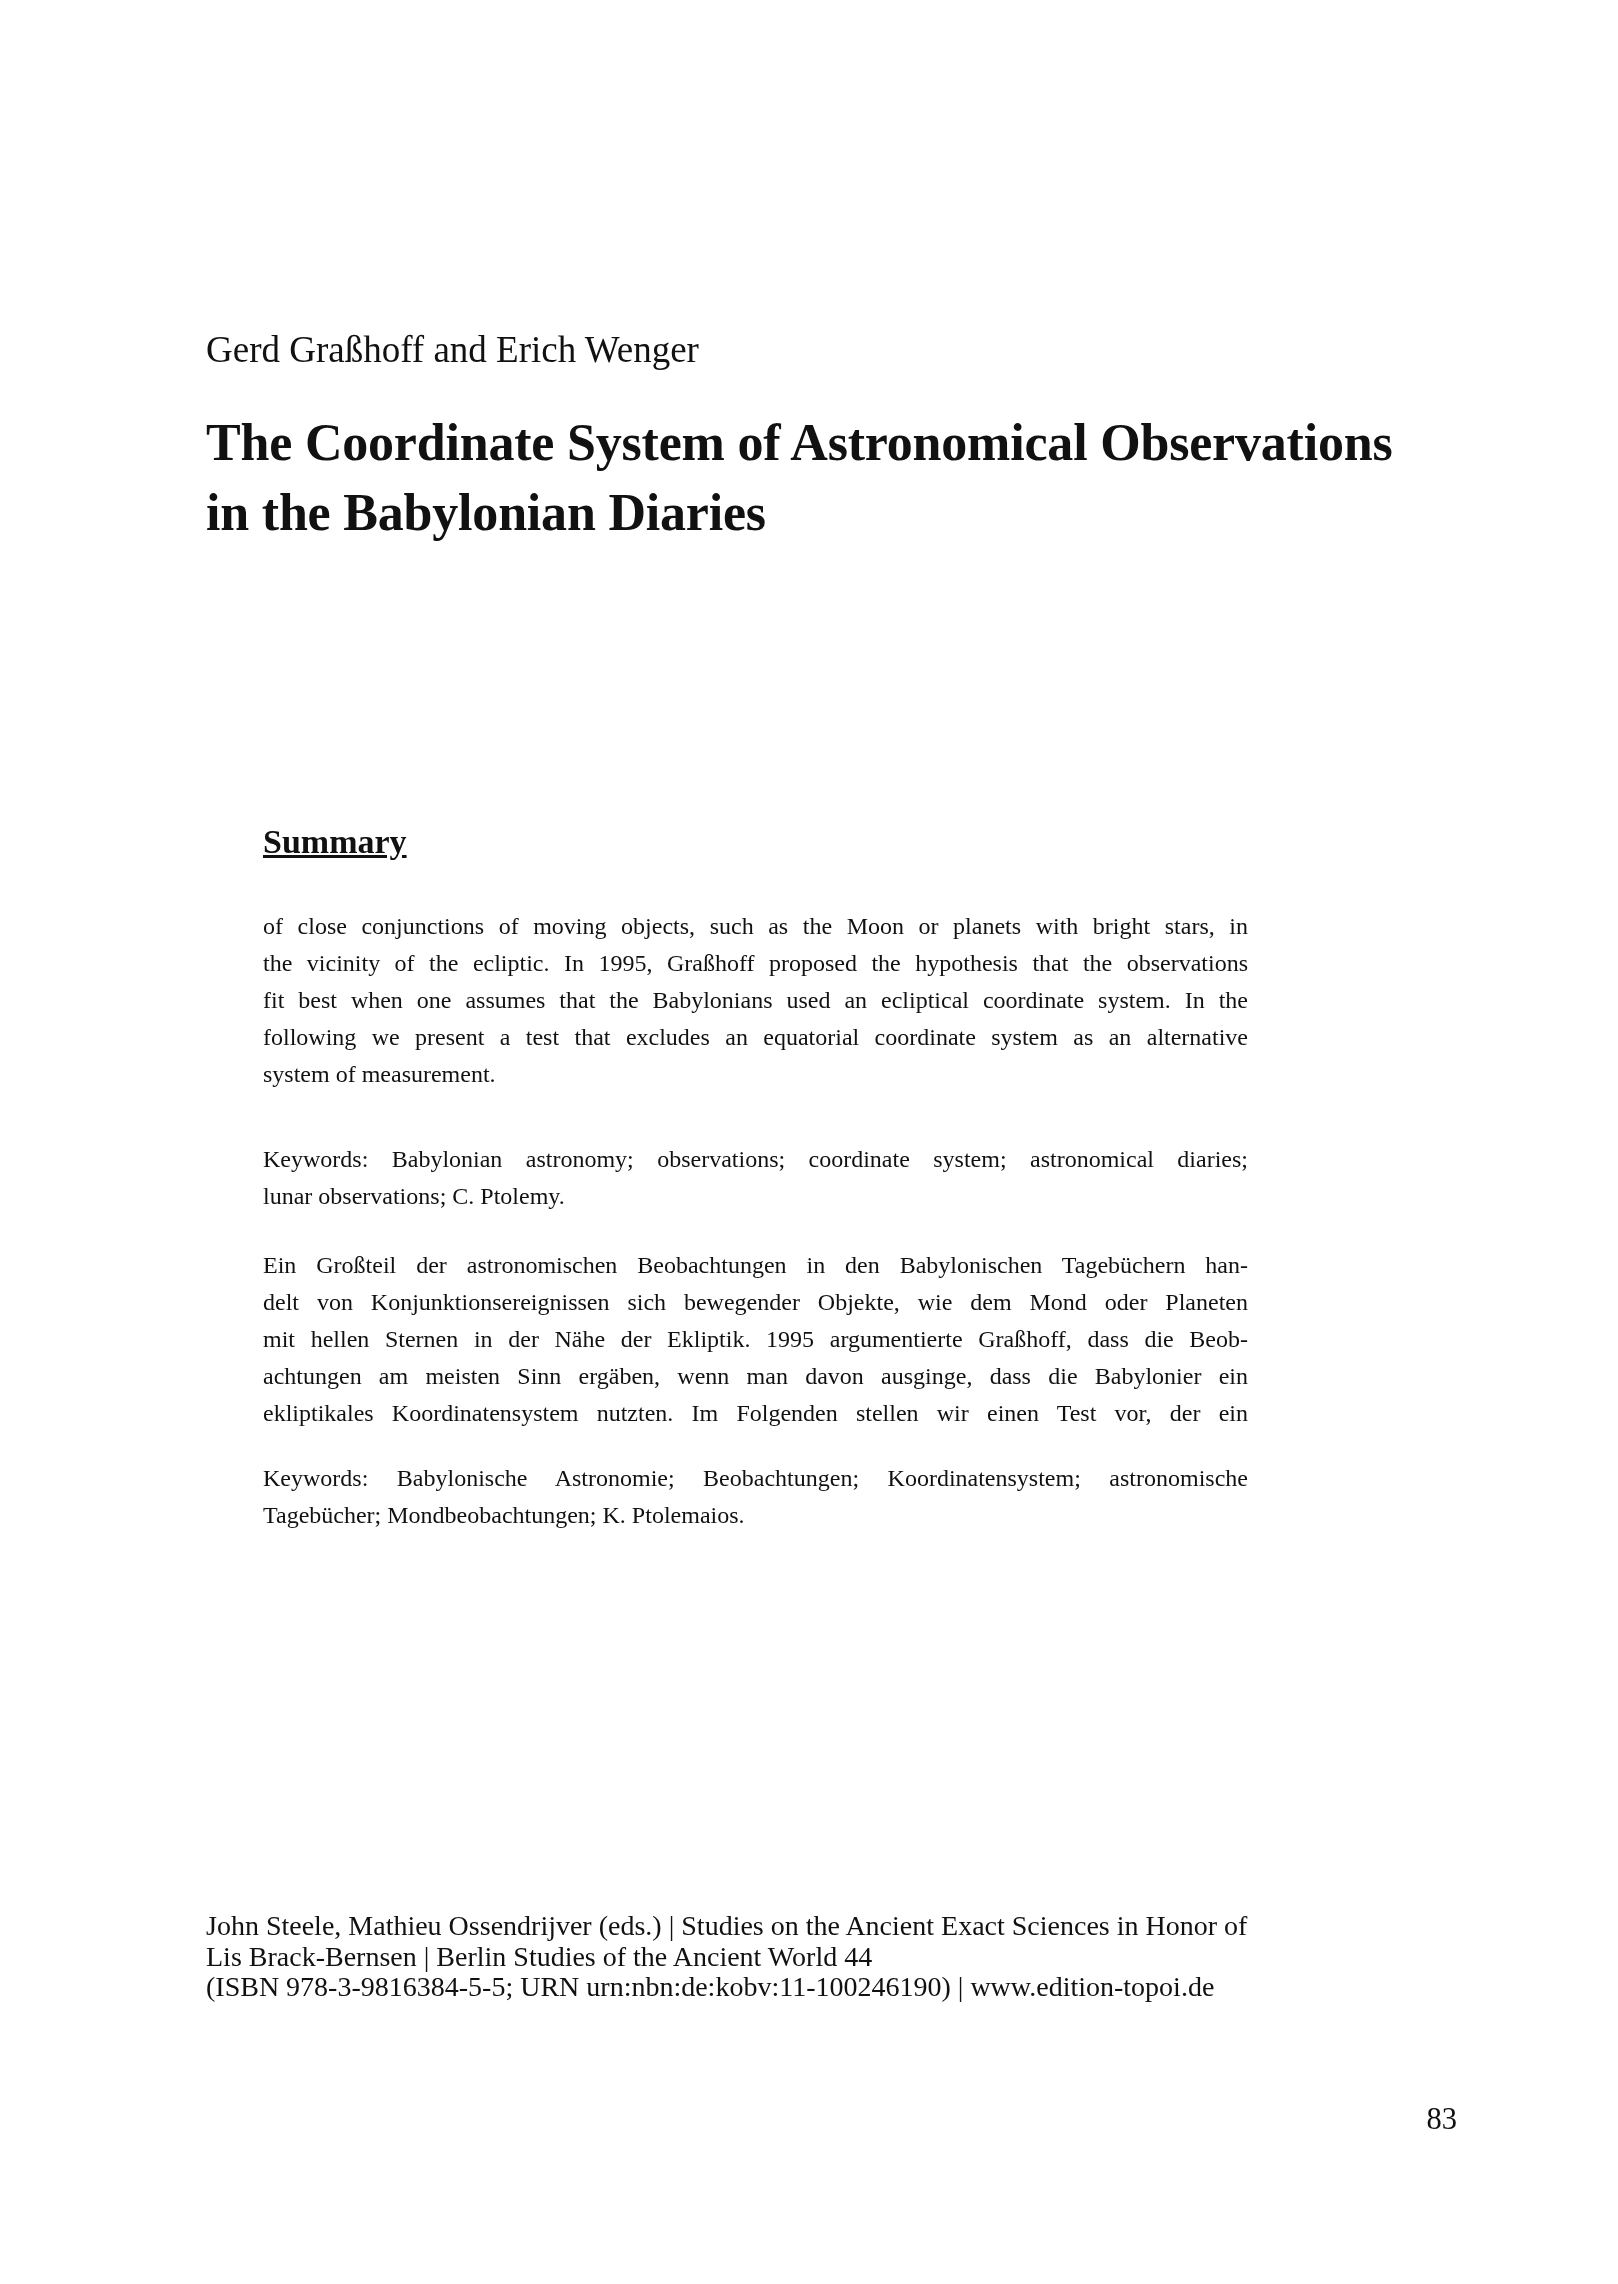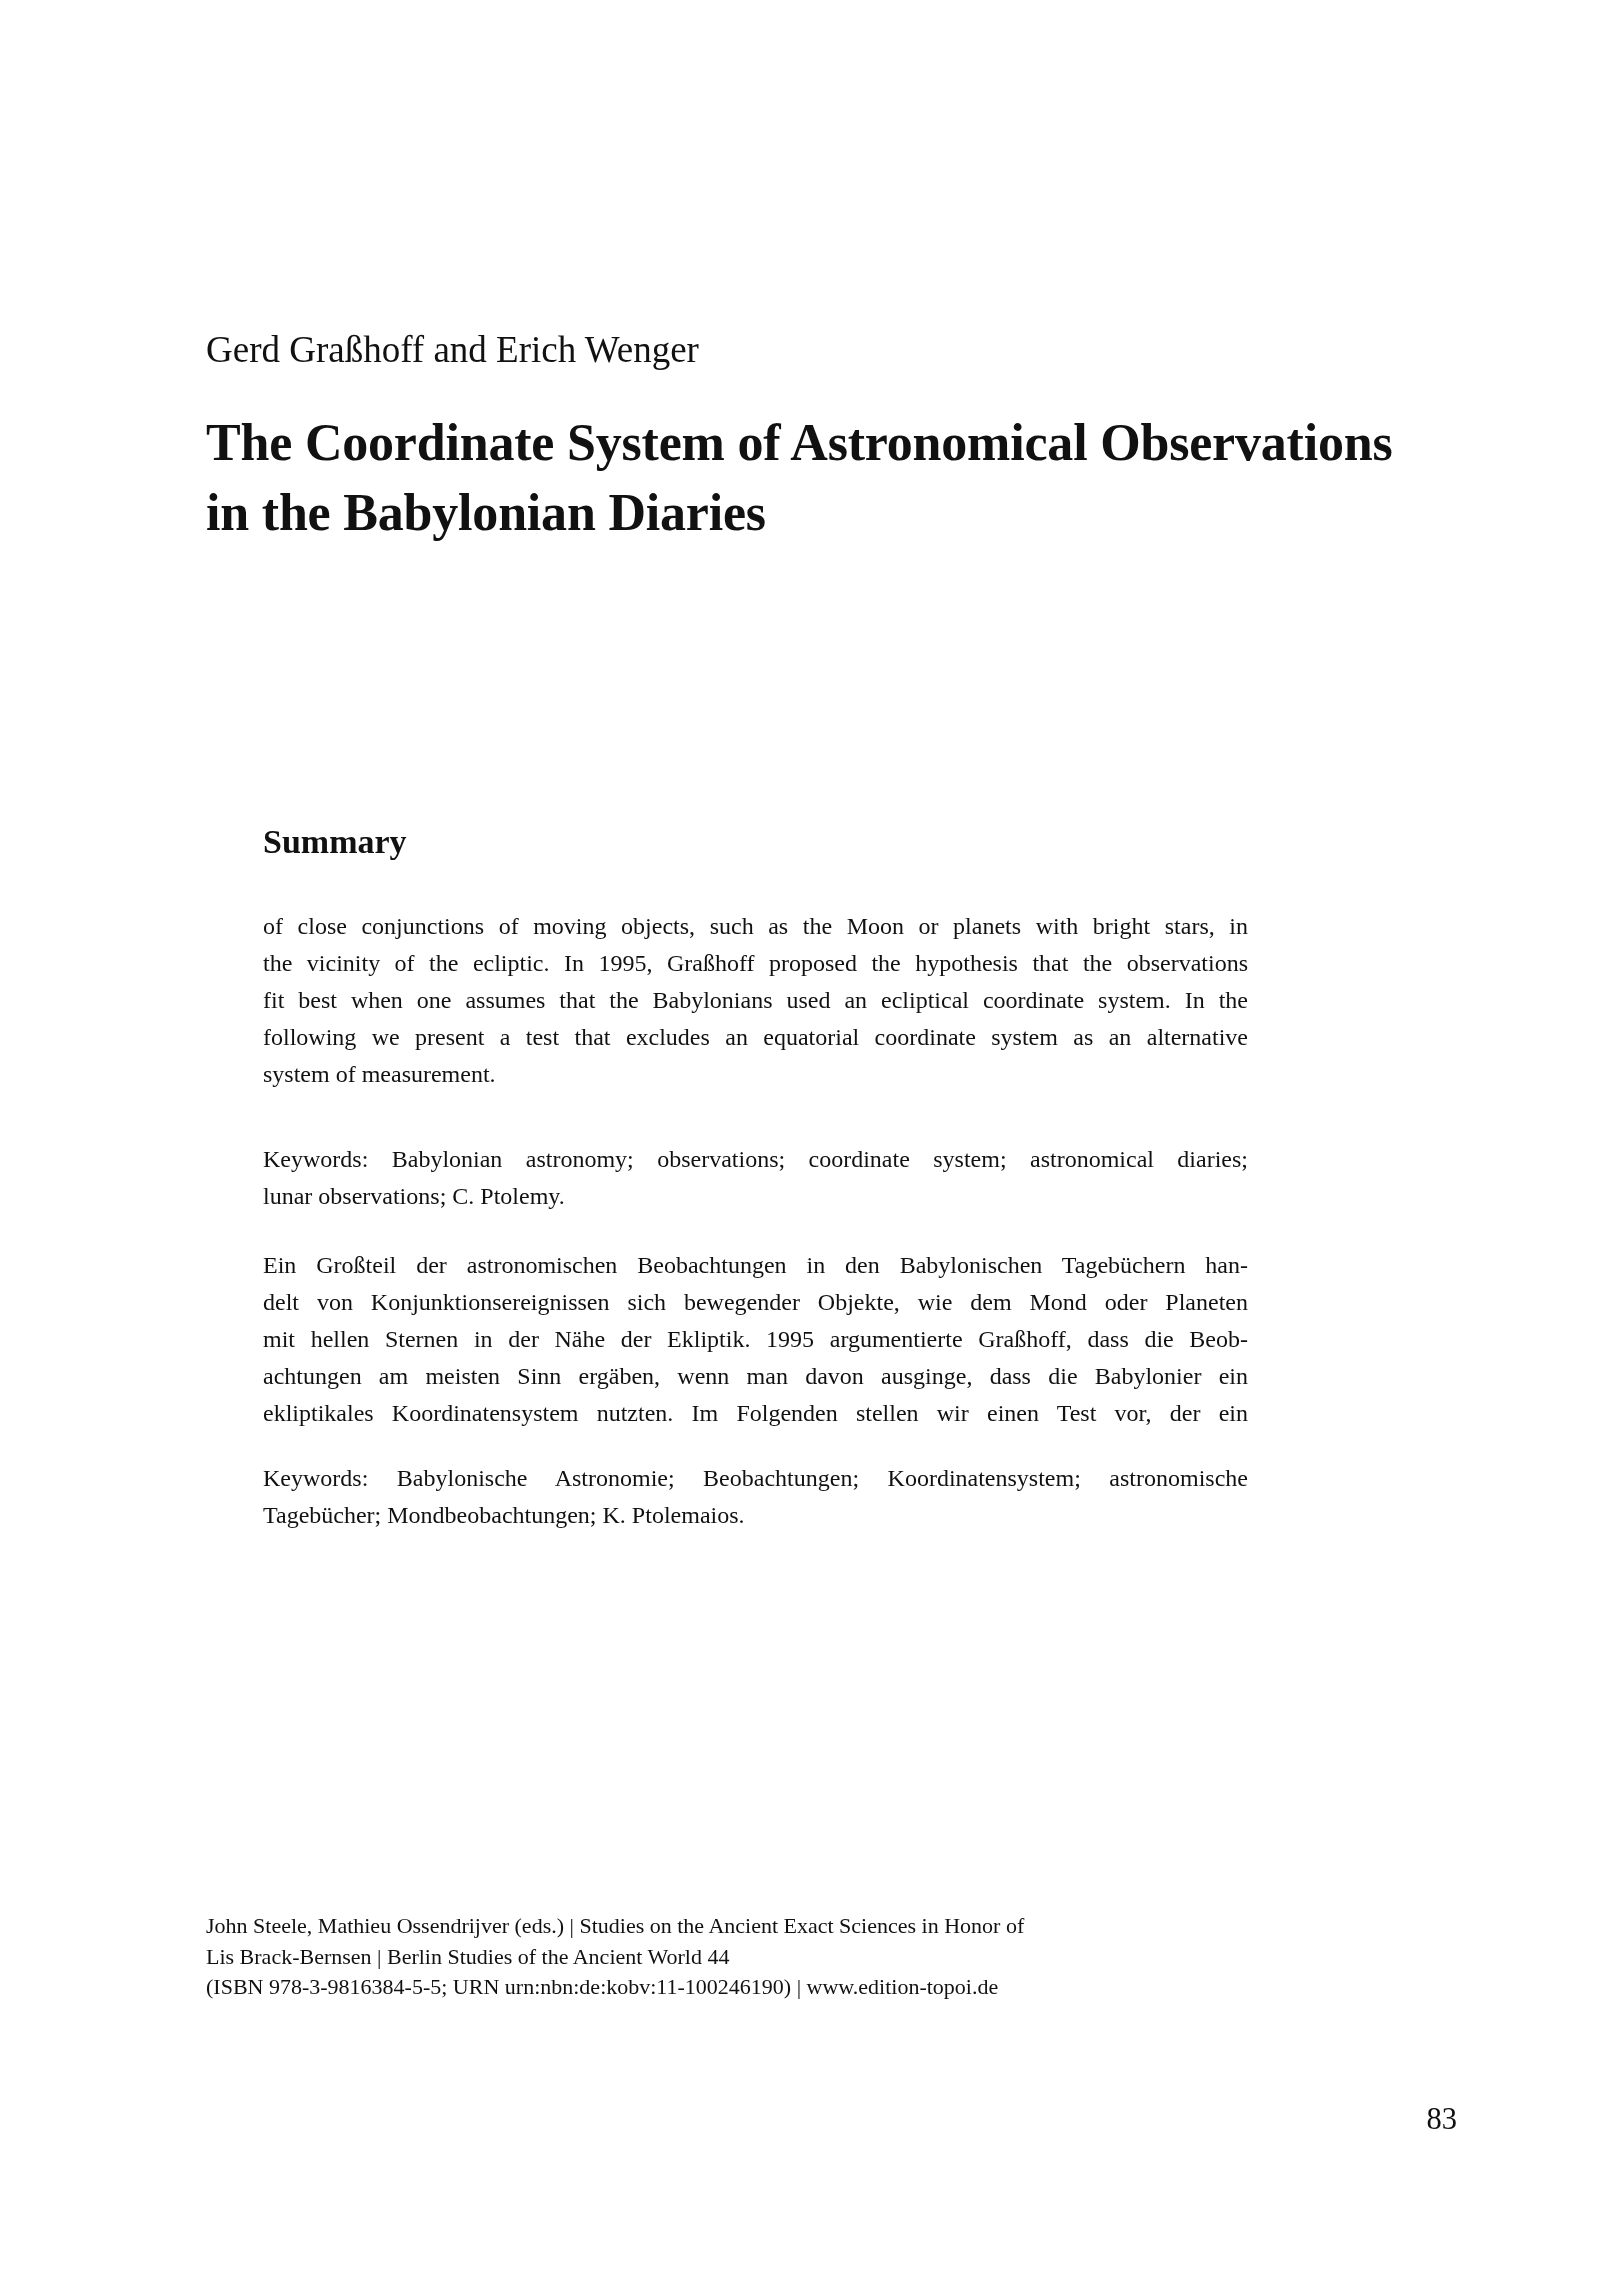--- a/index.html
+++ b/index.html
@@ -35,20 +35,21 @@
   }
   .title .tline { display: block; white-space: nowrap; }
 
   .summary-heading {
     left: 263px;
     top: 821px;
     font-size: 34px;
     line-height: 42px;
     font-weight: bold;
     white-space: nowrap;
+    text-decoration: underline;
   }
 
   .block {
     left: 263px;
     width: 985px;
     font-size: 24px;
     line-height: 37px;
   }
   .block .line {
     display: block;
@@ -64,21 +65,21 @@
   }
 
   .summary-en { top: 908px; }
   .keywords-en { top: 1141px; }
   .summary-de { top: 1247px; }
   .keywords-de { top: 1460px; }
 
   .footer {
     left: 206px;
     top: 1911px;
-    font-size: 22px;
+    font-size: 28px;
     line-height: 30.5px;
   }
   .footer .fline { display: block; white-space: nowrap; }
 
   .page-number {
     left: 1413px;
     top: 2102px;
     width: 44px;
     text-align: right;
     font-size: 30.5px;

